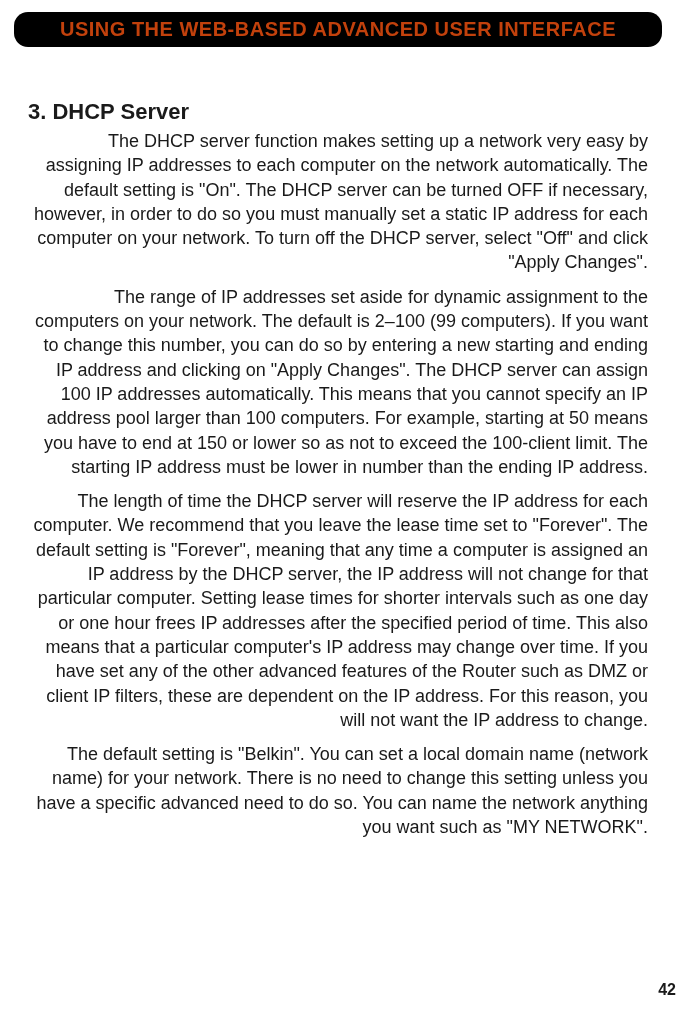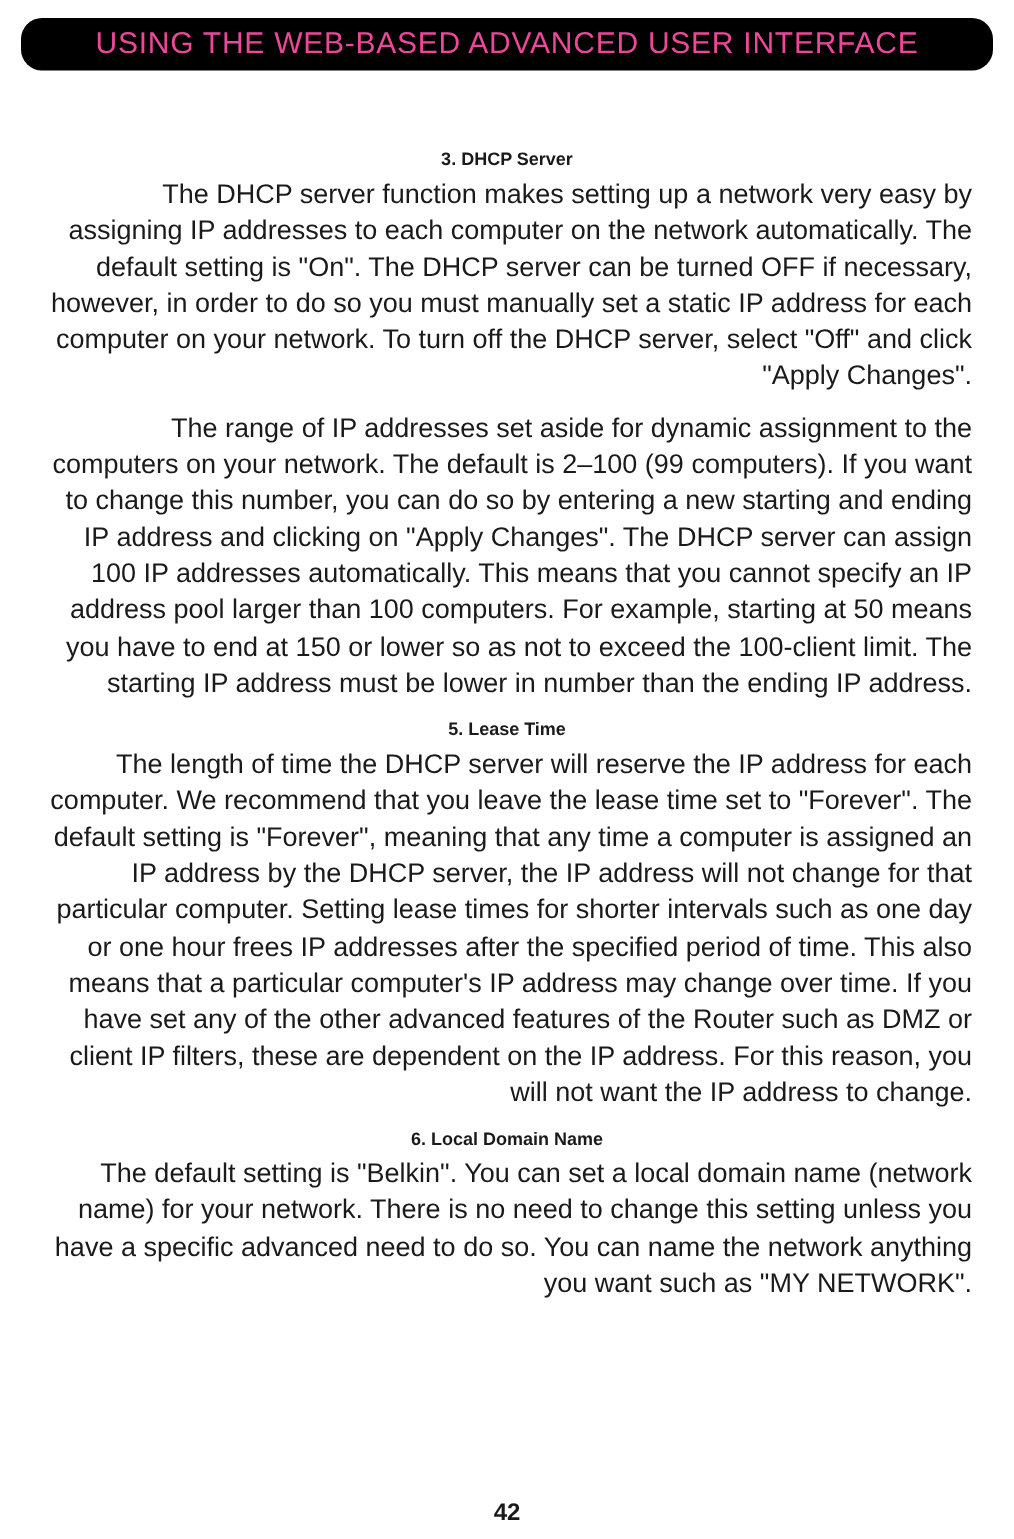--- a/index.html
+++ b/index.html
@@ -8,70 +8,67 @@
     width: 676px;
     height: 1026px;
     font-family: "Trebuchet MS", "Lucida Sans", sans-serif;
     color: #1a1a1a;
     background: #fff;
     box-sizing: border-box;
     position: relative;
   }
   .header-bar {
     background: #000;
-    color: #ec4899;
+    color: #c2410c;
     border-radius: 14px;
     padding: 6px 0;
     margin: 12px 14px 0 14px;
     text-align: center;
-    font-weight: normal;
+    font-weight: bold;
     font-size: 20px;
     letter-spacing: 0.5px;
     font-stretch: condensed;
     font-family: "Arial Narrow", "Trebuchet MS", sans-serif;
   }
   .content {
     padding: 40px 28px 0 28px;
   }
   .section-heading {
     font-weight: bold;
-    font-size: 12px;
+    font-size: 22px;
     margin: 12px 0 4px 0;
-    text-align: center;
   }
   .section-body {
     font-size: 18px;
     line-height: 1.35;
     margin: 0 0 10px 0;
     text-align: right;
   }
   .page-number {
     position: absolute;
-    bottom: 8px;
+    bottom: 27px;
     width: 100%;
-    text-align: center;
+    text-align: right;
     font-weight: bold;
     font-size: 16px;
   }
 </style>
 </head>
 <body>
 
 <div class="header-bar">
   <span>USING THE WEB-BASED ADVANCED USER INTERFACE</span>
 </div>
 
 <div class="content">
 
   <div class="section-heading">3. DHCP Server</div>
   <div class="section-body">The DHCP server function makes setting up a network very easy by assigning IP addresses to each computer on the network automatically. The default setting is "On". The DHCP server can be turned OFF if necessary, however, in order to do so you must manually set a static IP address for each computer on your network. To turn off the DHCP server, select "Off" and click "Apply Changes".</div>
 
   <div class="section-body">The range of IP addresses set aside for dynamic assignment to the computers on your network. The default is 2–100 (99 computers). If you want to change this number, you can do so by entering a new starting and ending IP address and clicking on "Apply Changes". The DHCP server can assign 100 IP addresses automatically. This means that you cannot specify an IP address pool larger than 100 computers. For example, starting at 50 means you have to end at 150 or lower so as not to exceed the 100-client limit. The starting IP address must be lower in number than the ending IP address.</div>
 
-  <div class="section-heading">5. Lease Time</div>
   <div class="section-body">The length of time the DHCP server will reserve the IP address for each computer. We recommend that you leave the lease time set to "Forever". The default setting is "Forever", meaning that any time a computer is assigned an IP address by the DHCP server, the IP address will not change for that particular computer. Setting lease times for shorter intervals such as one day or one hour frees IP addresses after the specified period of time. This also means that a particular computer's IP address may change over time. If you have set any of the other advanced features of the Router such as DMZ or client IP filters, these are dependent on the IP address. For this reason, you will not want the IP address to change.</div>
 
-  <div class="section-heading">6. Local Domain Name</div>
   <div class="section-body">The default setting is "Belkin". You can set a local domain name (network name) for your network. There is no need to change this setting unless you have a specific advanced need to do so. You can name the network anything you want such as "MY NETWORK".</div>
 
 </div>
 
 <div class="page-number">42</div>
 
 </body></html>

